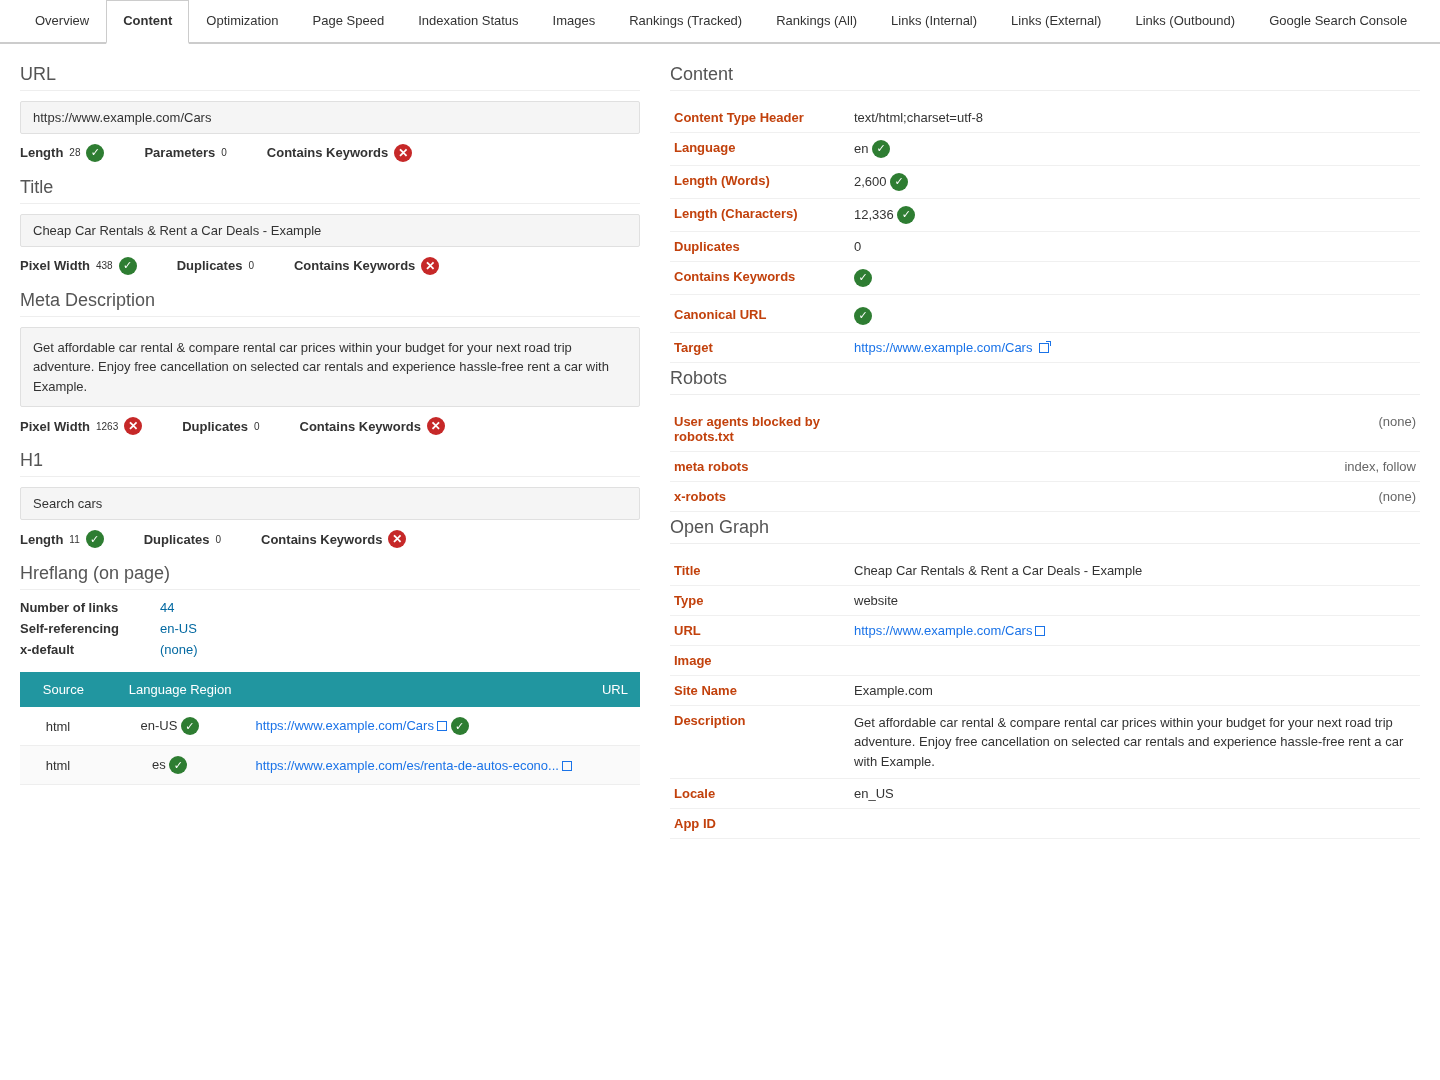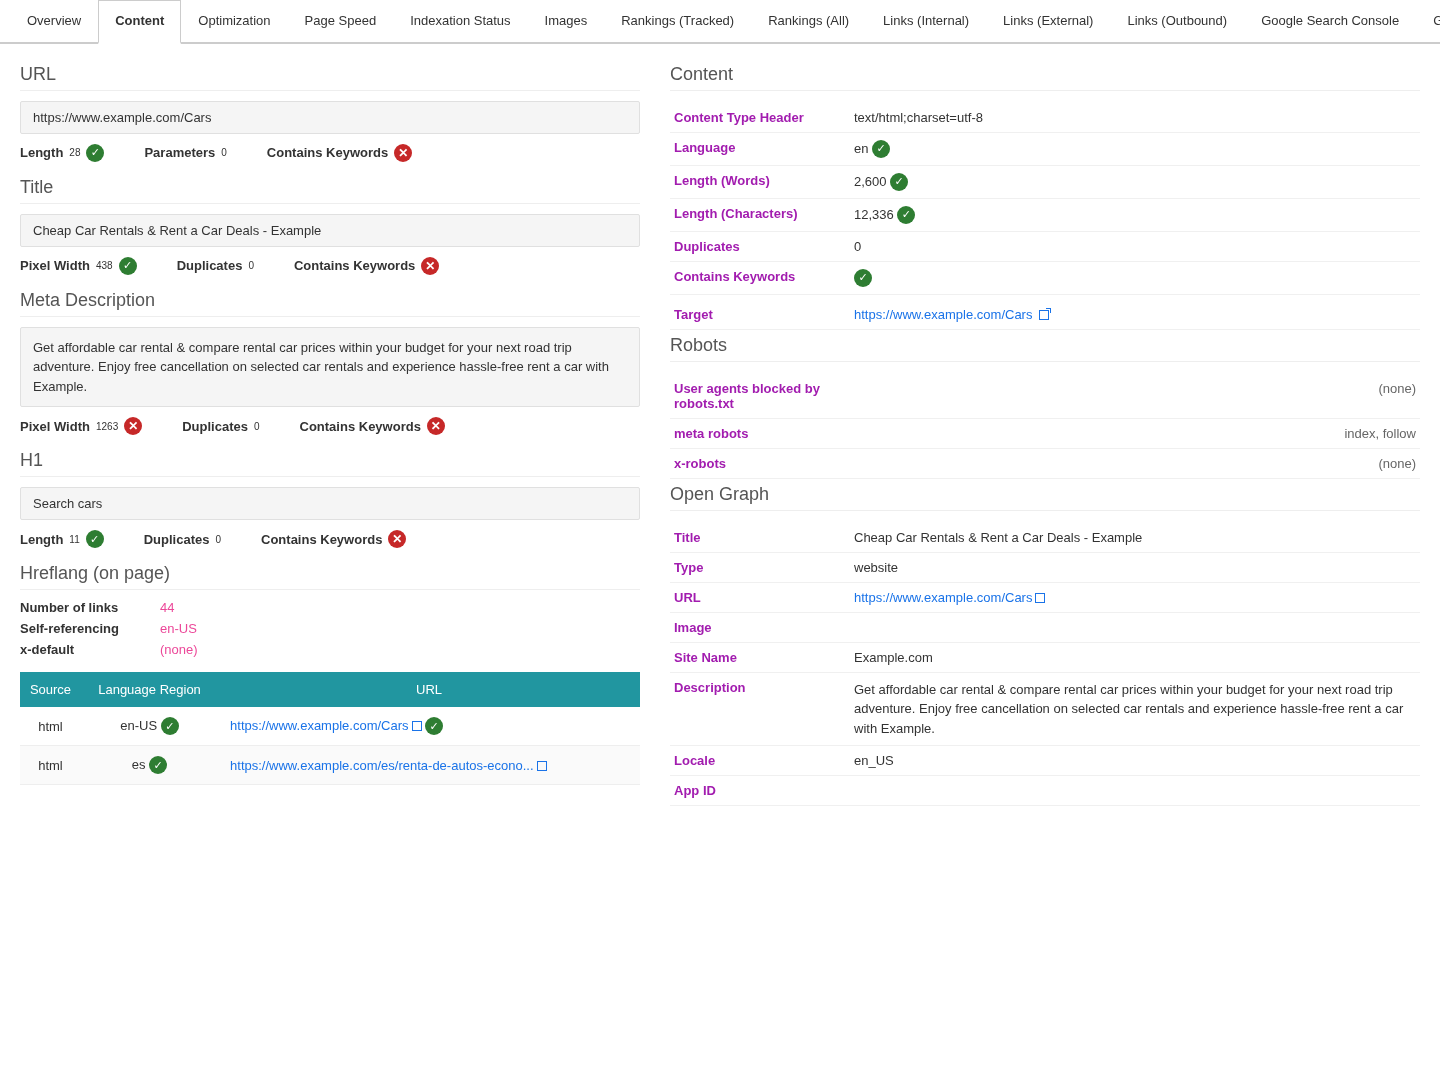--- a/index.html
+++ b/index.html
@@ -3,21 +3,21 @@
   <meta charset="utf-8">
   <style>
     * { box-sizing: border-box; margin: 0; padding: 0; }
     body { font-family: Arial, sans-serif; font-size: 13px; color: #333; background: #fff; }
 
     
     .nav-tabs {
       display: flex;
       border-bottom: 2px solid #ccc;
       background: #fff;
-      padding: 0 10px;
+      padding: 0 18px;
     }
     .nav-tab {
       padding: 12px 16px;
       cursor: pointer;
       border: 1px solid transparent;
       border-bottom: none;
       font-size: 13px;
       color: #333;
       white-space: nowrap;
       text-align: center;
@@ -125,35 +125,35 @@
 
     
     .hreflang-info { margin-bottom: 15px; }
     .hreflang-row {
       display: flex;
       align-items: center;
       margin-bottom: 6px;
       font-size: 13px;
     }
     .hreflang-key { font-weight: bold; width: 140px; }
-    .hreflang-val { color: #ec4899; }
+    .hreflang-val { color: #0369a1; }
 
     
     .data-table {
       width: 100%;
       border-collapse: collapse;
       font-size: 13px;
     }
     .data-table thead tr {
       background: #2196a0;
       color: #fff;
     }
     .data-table thead th {
-      padding: 10px 4px;
-      text-align: center;
+      padding: 10px 12px;
+      text-align: right;
       font-weight: normal;
     }
     .data-table tbody tr {
       border-bottom: 1px solid #eee;
     }
     .data-table tbody td {
       padding: 10px 12px;
       text-align: left;
     }
     .data-table tbody tr:nth-child(odd) { background: #fff; }
@@ -180,21 +180,21 @@
     .info-table tr {
       border-bottom: 1px solid #f0f0f0;
     }
     .info-table td {
       padding: 7px 4px;
       vertical-align: top;
     }
     .info-table td:first-child {
       font-weight: bold;
       width: 180px;
-      color: #a21caf;
+      color: #c2410c;
     }
     .info-table td:last-child {
       color: #333;
     }
 
     .link-blue {
       color: #1a73e8;
       text-decoration: none;
     }
 
@@ -385,20 +385,26 @@
               <td><span class="icon-check">✓</span></td>
             </tr>
           </tbody>
       </table>
     </div>
 
     <div>
       <table class="info-table">
         <tbody>
           <tr>
+            <td>Canonical URL</td>
+            <td>
+              <span class="icon-check">✓</span>
+            </td>
+          </tr>
+          <tr>
             <td>Target</td>
             <td>
               <a class="link-blue" href="#">https://www.example.com/Cars</a>
               <span style="display:inline-block; width:10px; height:10px; border:1.5px solid #1a73e8; margin-left:3px; position:relative; vertical-align:middle;">
                 <span style="position:absolute;top:-3px;right:-3px;width:5px;height:5px;border-top:1.5px solid #1a73e8;border-right:1.5px solid #1a73e8;"></span>
               </span>
             </td>
           </tr>
         </tbody>
       </table>

